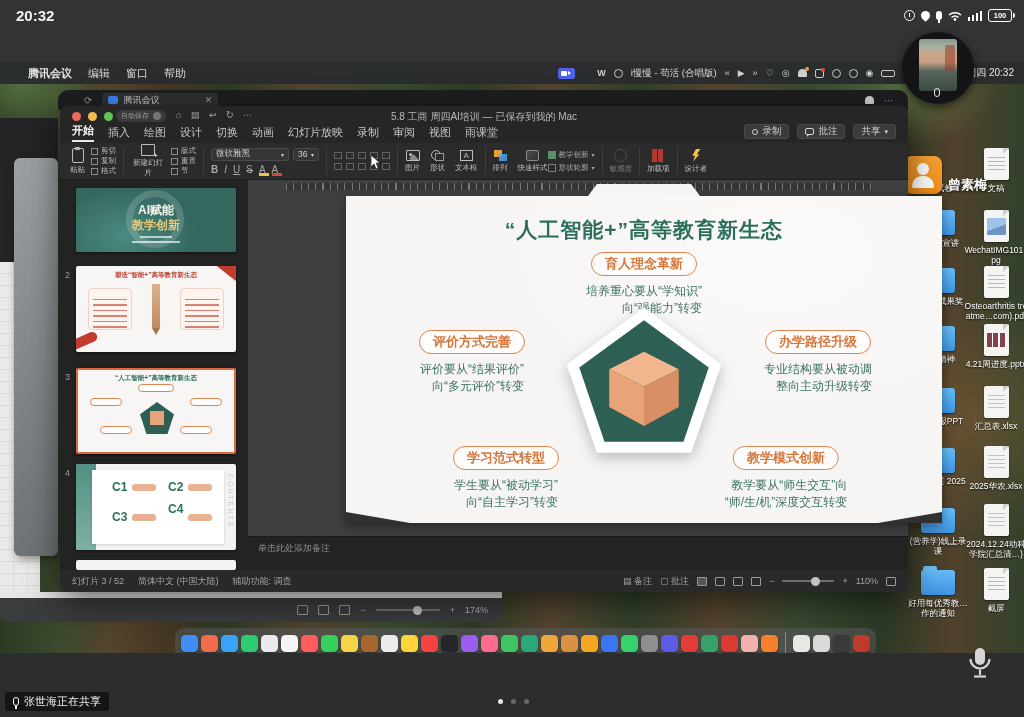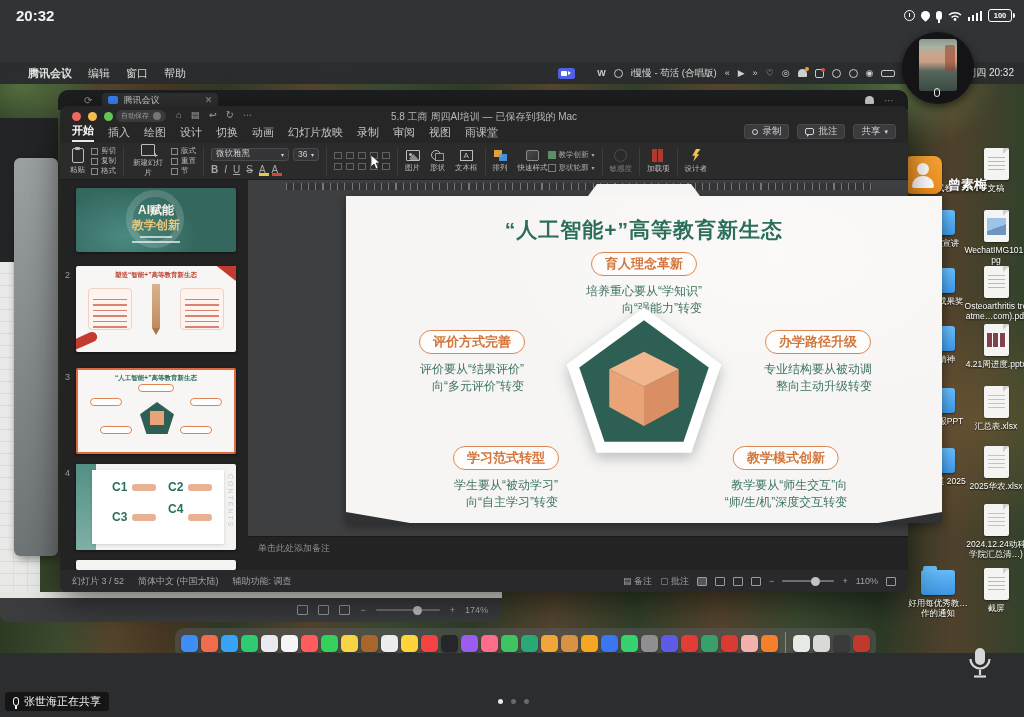--- a/index.html
+++ b/index.html
@@ -302,20 +302,24 @@
           <div class="dlabel">管理精神</div>
         </div>
         <div class="dwrap" style="left: 906px; top: 264px;">
           <div class="dfold"></div>
           <div class="dlabel">交流汇报PPT</div>
         </div>
         <div class="dwrap" style="left: 906px; top: 324px;">
           <div class="dfold"></div>
           <div class="dlabel">学生进展 2025</div>
         </div>
+        <div class="dwrap" style="left: 906px; top: 384px;">
+          <div class="dfold"></div>
+          <div class="dlabel">(营养学)线上录课</div>
+        </div>
         <div class="dwrap" style="left: 906px; top: 446px;">
           <div class="dfold"></div>
           <div class="dlabel">好用每优秀教…作的通知</div>
         </div>
         <div class="dwrap" style="left: 964px; top: 24px;">
           <div class="dfile doc"></div>
           <div class="dlabel">文稿</div>
         </div>
         <div class="dwrap" style="left: 964px; top: 86px;">
           <div class="dfile img"></div>

